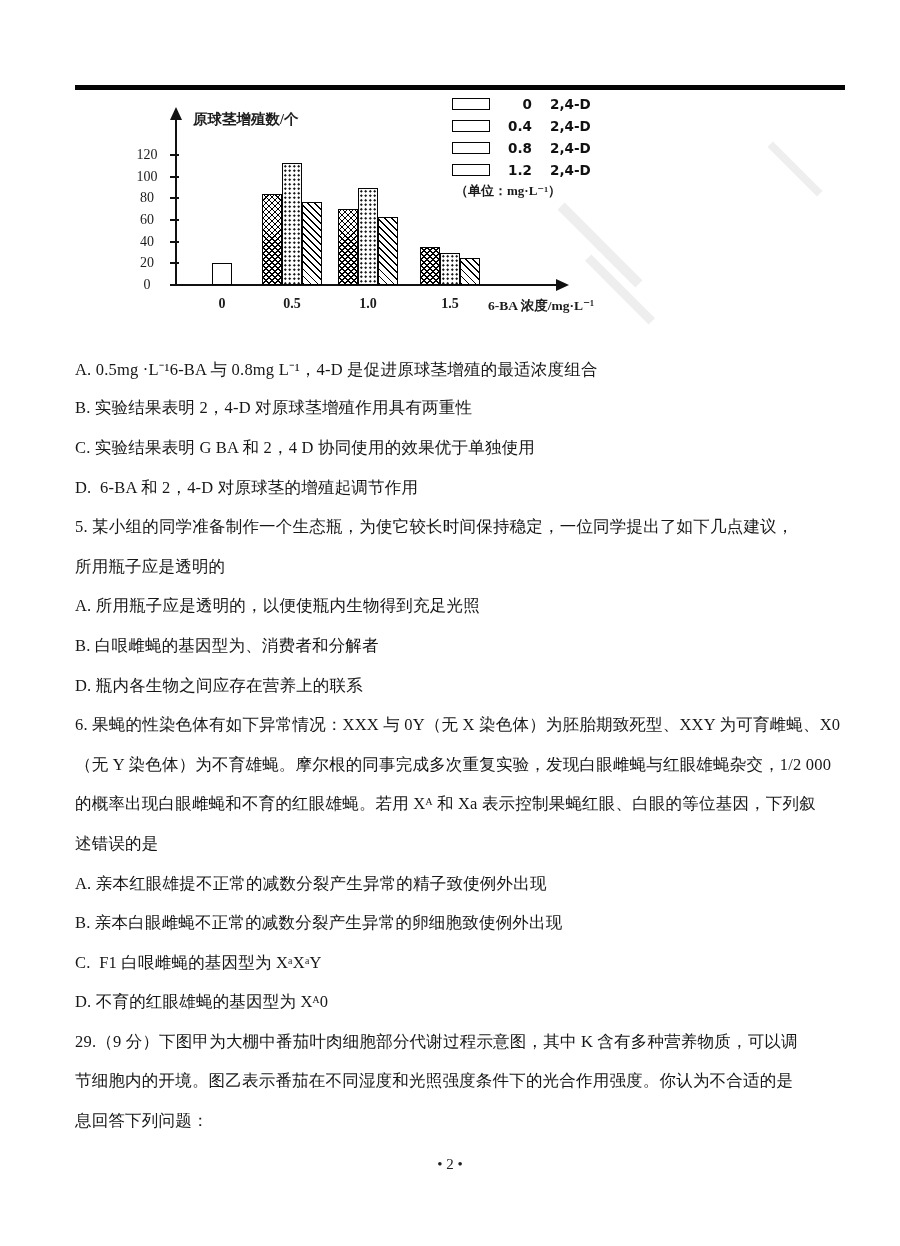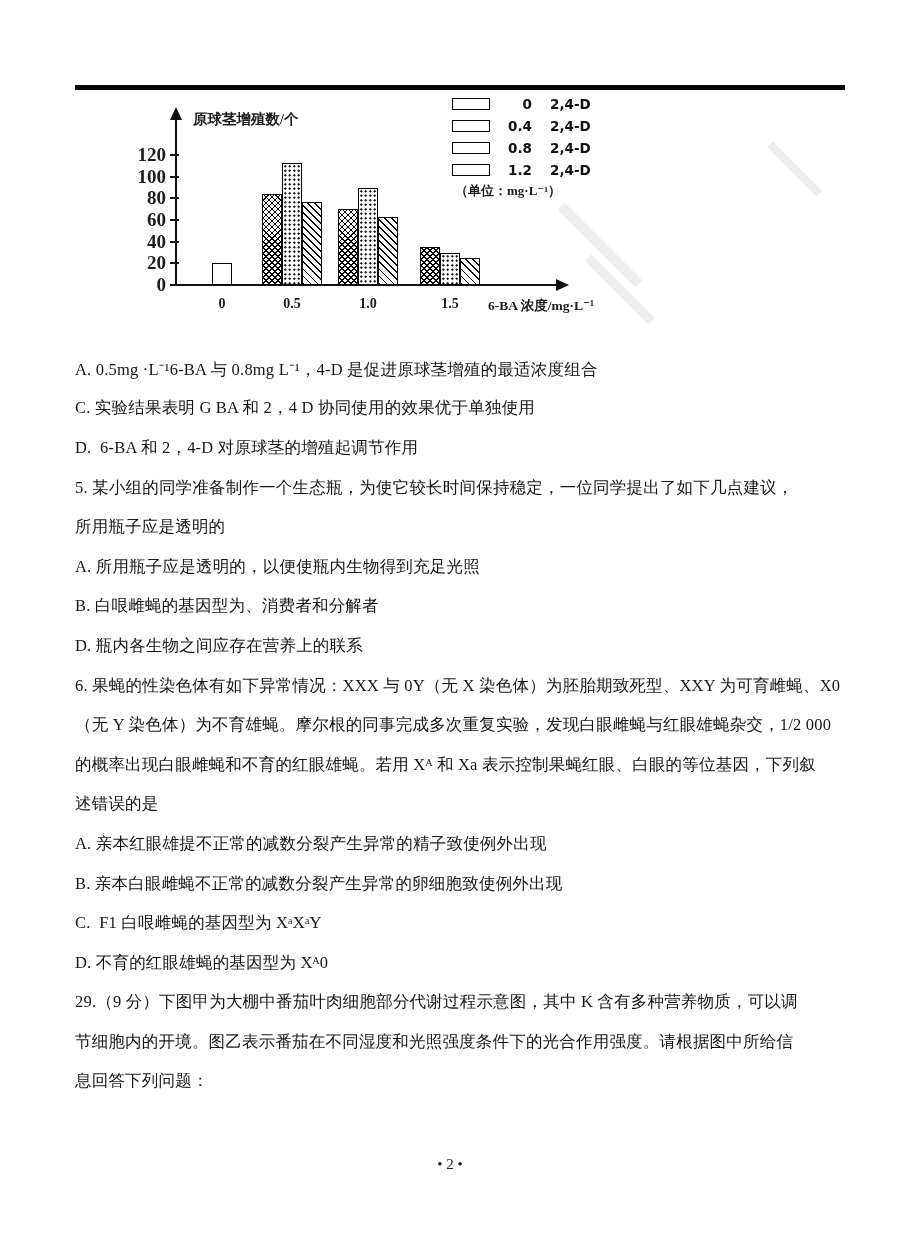--- a/index.html
+++ b/index.html
@@ -15,21 +15,21 @@
   .chart{position:absolute;left:0;top:0;width:900px;height:345px;}
   .y-axis{position:absolute;left:175px;top:118px;width:2px;height:168px;background:#111;}
   .x-axis{position:absolute;left:175px;top:284px;width:384px;height:2px;background:#111;}
   .arrow-up{position:absolute;left:170px;top:107px;width:0;height:0;
     border-left:6px solid transparent;border-right:6px solid transparent;border-bottom:13px solid #111;}
   .arrow-right{position:absolute;left:556px;top:279px;width:0;height:0;
     border-top:6px solid transparent;border-bottom:6px solid transparent;border-left:13px solid #111;}
   .y-title{position:absolute;left:193px;top:110px;font-size:14.5px;font-weight:700;
     font-family:"Liberation Serif","DejaVu Serif",serif;}
   .x-title{position:absolute;left:488px;top:297px;font-size:13.5px;font-weight:700;}
-  .ytick-label{position:absolute;width:38px;text-align:right;font-size:19px;font-weight:700;height:18px;line-height:18px;}
+  .ytick-label{position:absolute;width:38px;text-align:center;font-size:14px;font-weight:400;height:18px;line-height:18px;}
   .ytick-mark{position:absolute;width:9px;height:2px;background:#111;}
   .cat-label{position:absolute;width:44px;text-align:center;top:296px;font-size:14px;font-weight:600;}
   .bar{position:absolute;box-sizing:border-box;border:1.6px solid #050505;background-color:#fff;}
   .p-plain{background-image:none;}
   .p-crosshatch{background-image:
       repeating-linear-gradient(45deg,#000 0 1.1px,transparent 1.1px 4.2px),
       repeating-linear-gradient(-45deg,#000 0 1.1px,transparent 1.1px 4.2px);}
   .p-dots{background-image:radial-gradient(#000 0.9px,transparent 1px);background-size:4.5px 4.5px;}
   .p-diagonal{background-image:repeating-linear-gradient(45deg,#000 0 1.3px,transparent 1.3px 5px);}
 
@@ -119,34 +119,35 @@
       </div>
     <div class="legend-unit">（单位：mg·L⁻¹）</div>
 
     <div class="wm wm-bar" style="left:545px;top:240px;width:110px;height:10px;"></div>
     <div class="wm wm-bar" style="left:575px;top:285px;width:90px;height:9px;"></div>
     <div class="wm wm-bar" style="left:760px;top:165px;width:70px;height:8px;"></div>
   </div>
 
   <div class="textblock">
     <div class="tline">A. 0.5mg ·L⁻¹6-BA 与 0.8mg L⁻¹，4-D 是促进原球茎增殖的最适浓度组合</div>
+    <div class="tline">B. 实验结果表明 2，4-D 对原球茎增殖作用具有两重性</div>
     <div class="tline">C. 实验结果表明 G BA 和 2，4 D 协同使用的效果优于单独使用</div>
     <div class="tline">D.  6-BA 和 2，4-D 对原球茎的增殖起调节作用</div>
     <div class="tline">5. 某小组的同学准备制作一个生态瓶，为使它较长时间保持稳定，一位同学提出了如下几点建议，</div>
     <div class="tline">所用瓶子应是透明的</div>
     <div class="tline">A. 所用瓶子应是透明的，以便使瓶内生物得到充足光照</div>
     <div class="tline">B. 白哏雌蝇的基因型为、消费者和分解者</div>
     <div class="tline">D. 瓶内各生物之间应存在营养上的联系</div>
     <div class="tline">6. 果蝇的性染色体有如下异常情况：XXX 与 0Y（无 X 染色体）为胚胎期致死型、XXY 为可育雌蝇、X0</div>
     <div class="tline">（无 Y 染色体）为不育雄蝇。摩尔根的同事完成多次重复实验，发现白眼雌蝇与红眼雄蝇杂交，1/2 000</div>
     <div class="tline">的概率出现白眼雌蝇和不育的红眼雄蝇。若用 Xᴬ 和 Xa 表示控制果蝇红眼、白眼的等位基因，下列叙</div>
     <div class="tline">述错误的是</div>
     <div class="tline">A. 亲本红眼雄提不正常的减数分裂产生异常的精子致使例外出现</div>
     <div class="tline">B. 亲本白眼雌蝇不正常的减数分裂产生异常的卵细胞致使例外出现</div>
     <div class="tline">C.  F1 白哏雌蝇的基因型为 XᵃXᵃY</div>
     <div class="tline">D. 不育的红眼雄蝇的基因型为 Xᴬ0</div>
     <div class="tline">29.（9 分）下图甲为大棚中番茄叶肉细胞部分代谢过程示意图，其中 K 含有多种营养物质，可以调</div>
-    <div class="tline">节细胞内的开境。图乙表示番茄在不同湿度和光照强度条件下的光合作用强度。请根据图中所给信</div>
+    <div class="tline">节细胞内的开境。图乙表示番茄在不同湿度和光照强度条件下的光合作用强度。你认为不合适的是</div>
     <div class="tline">息回答下列问题：</div>
   </div>
 
   <div class="page-number">• 2 •</div>
 </div>
 
 </body></html>

